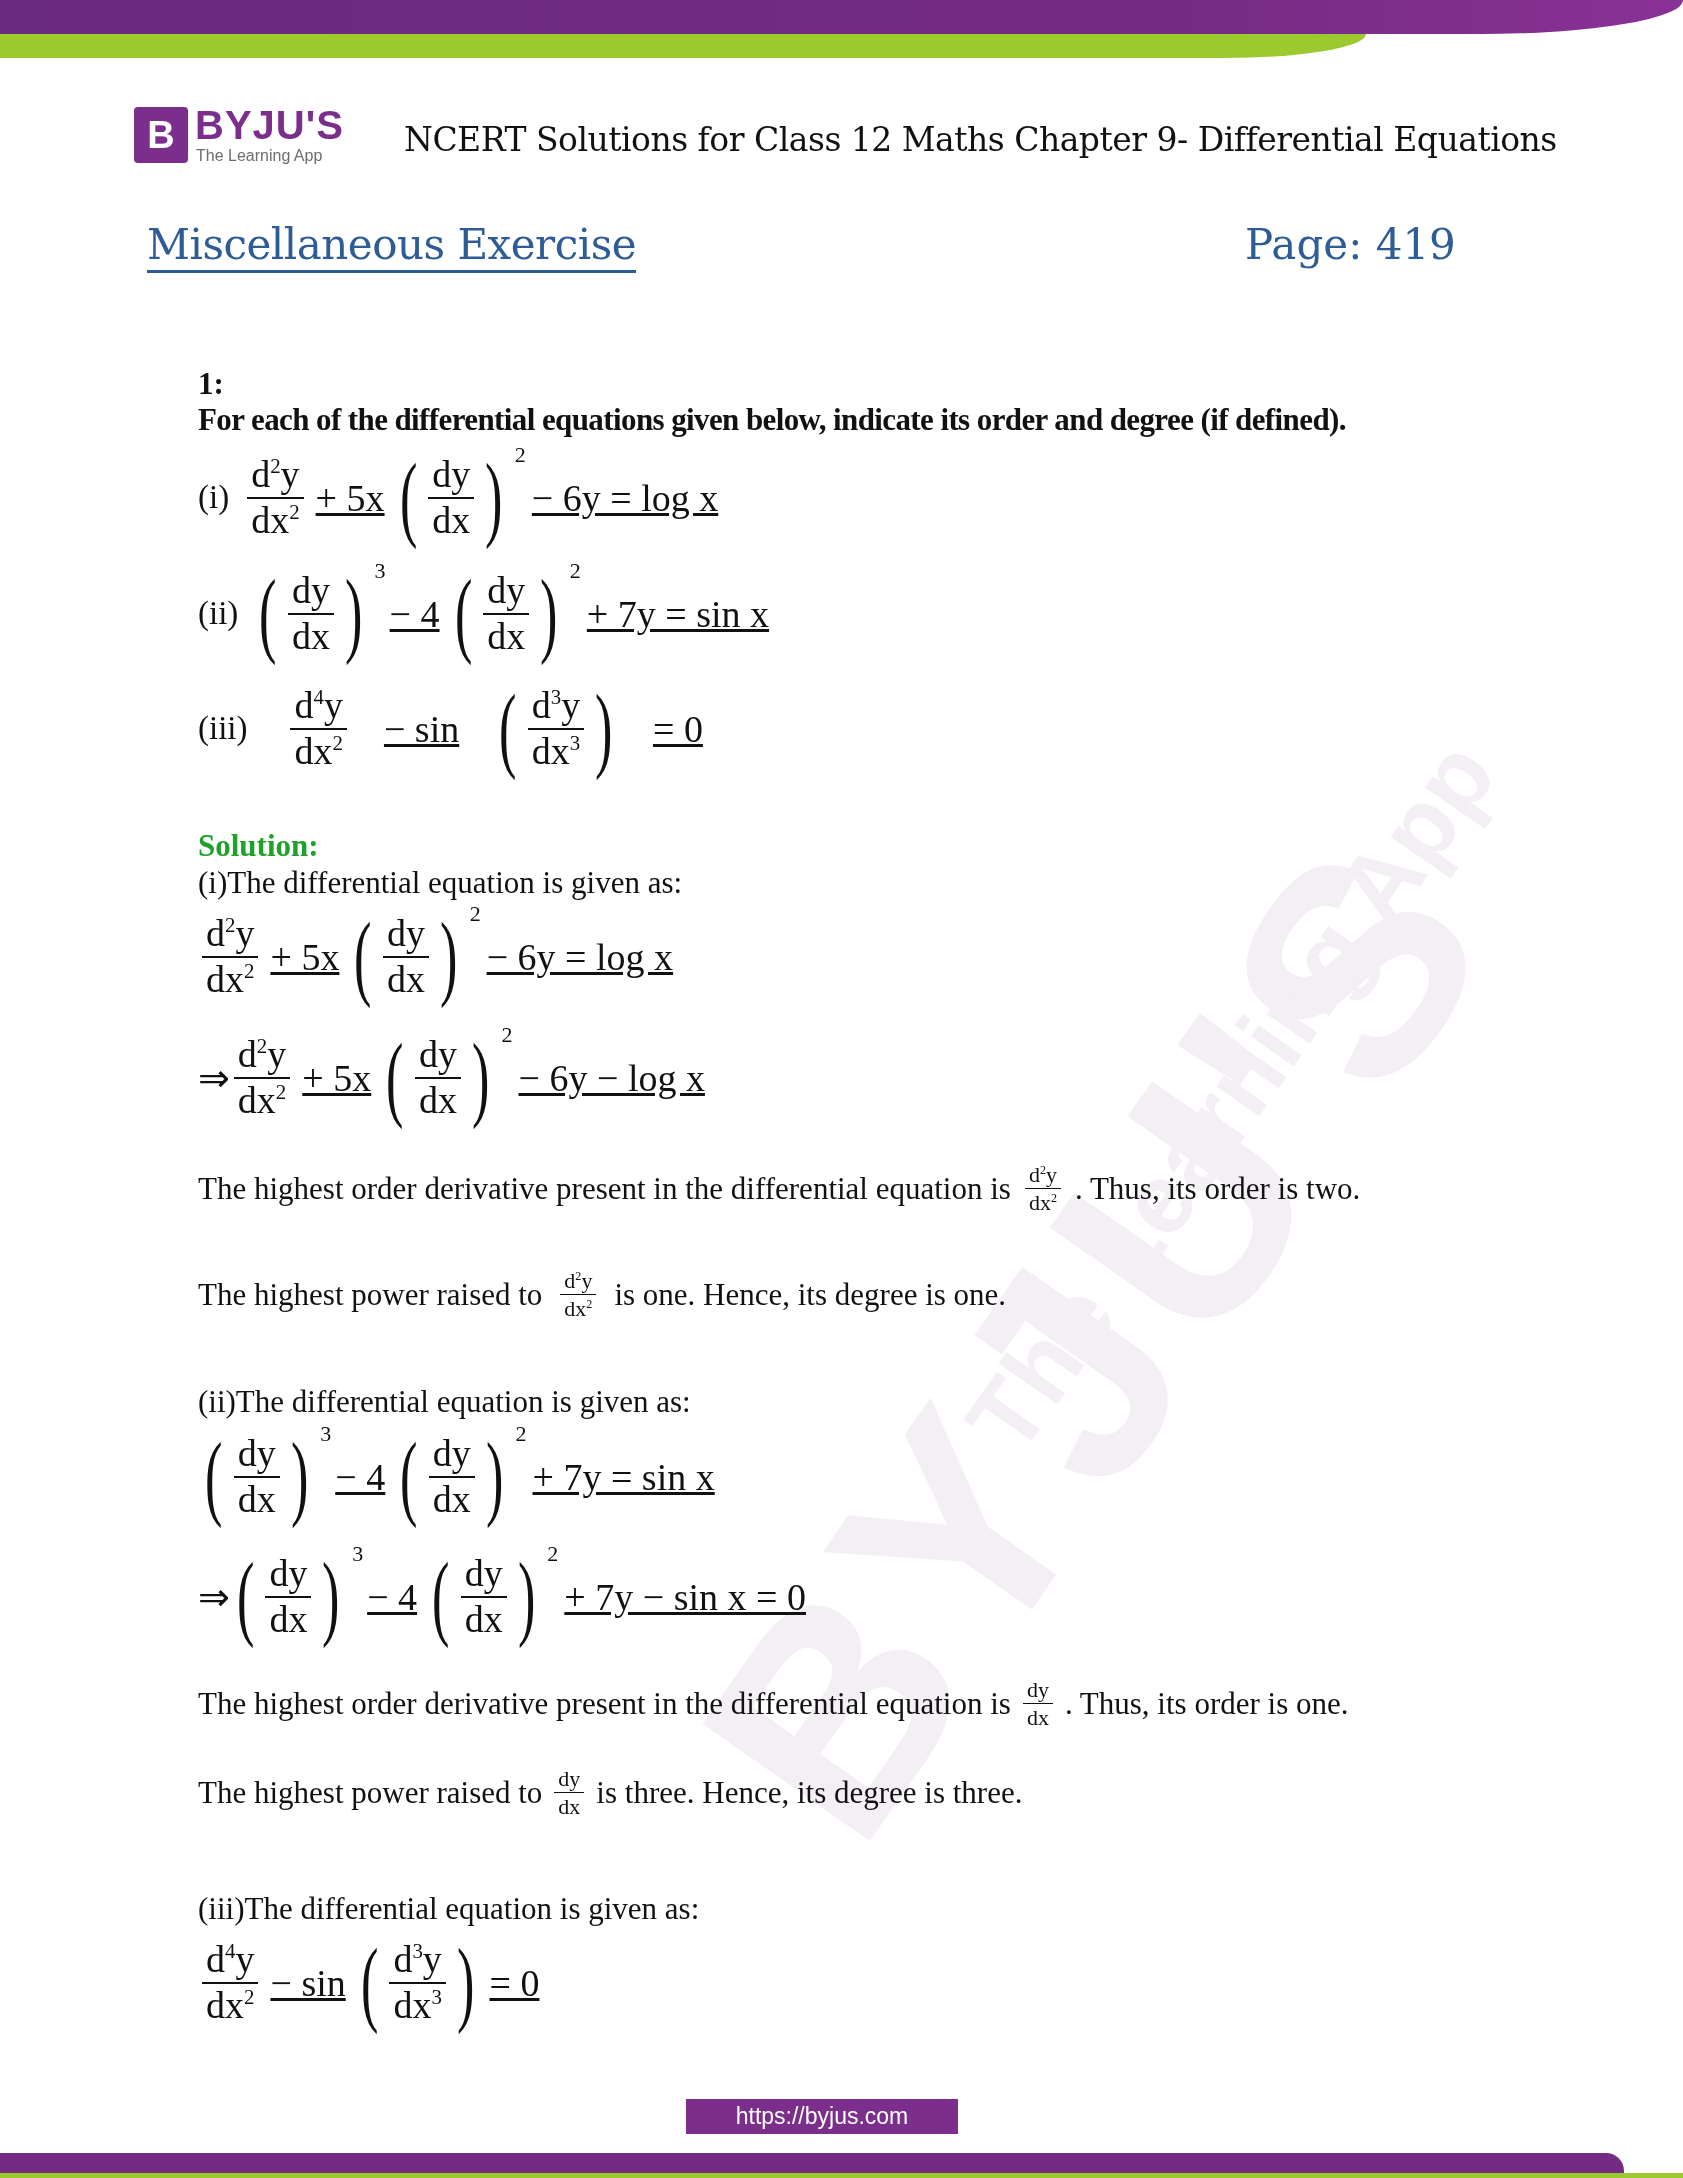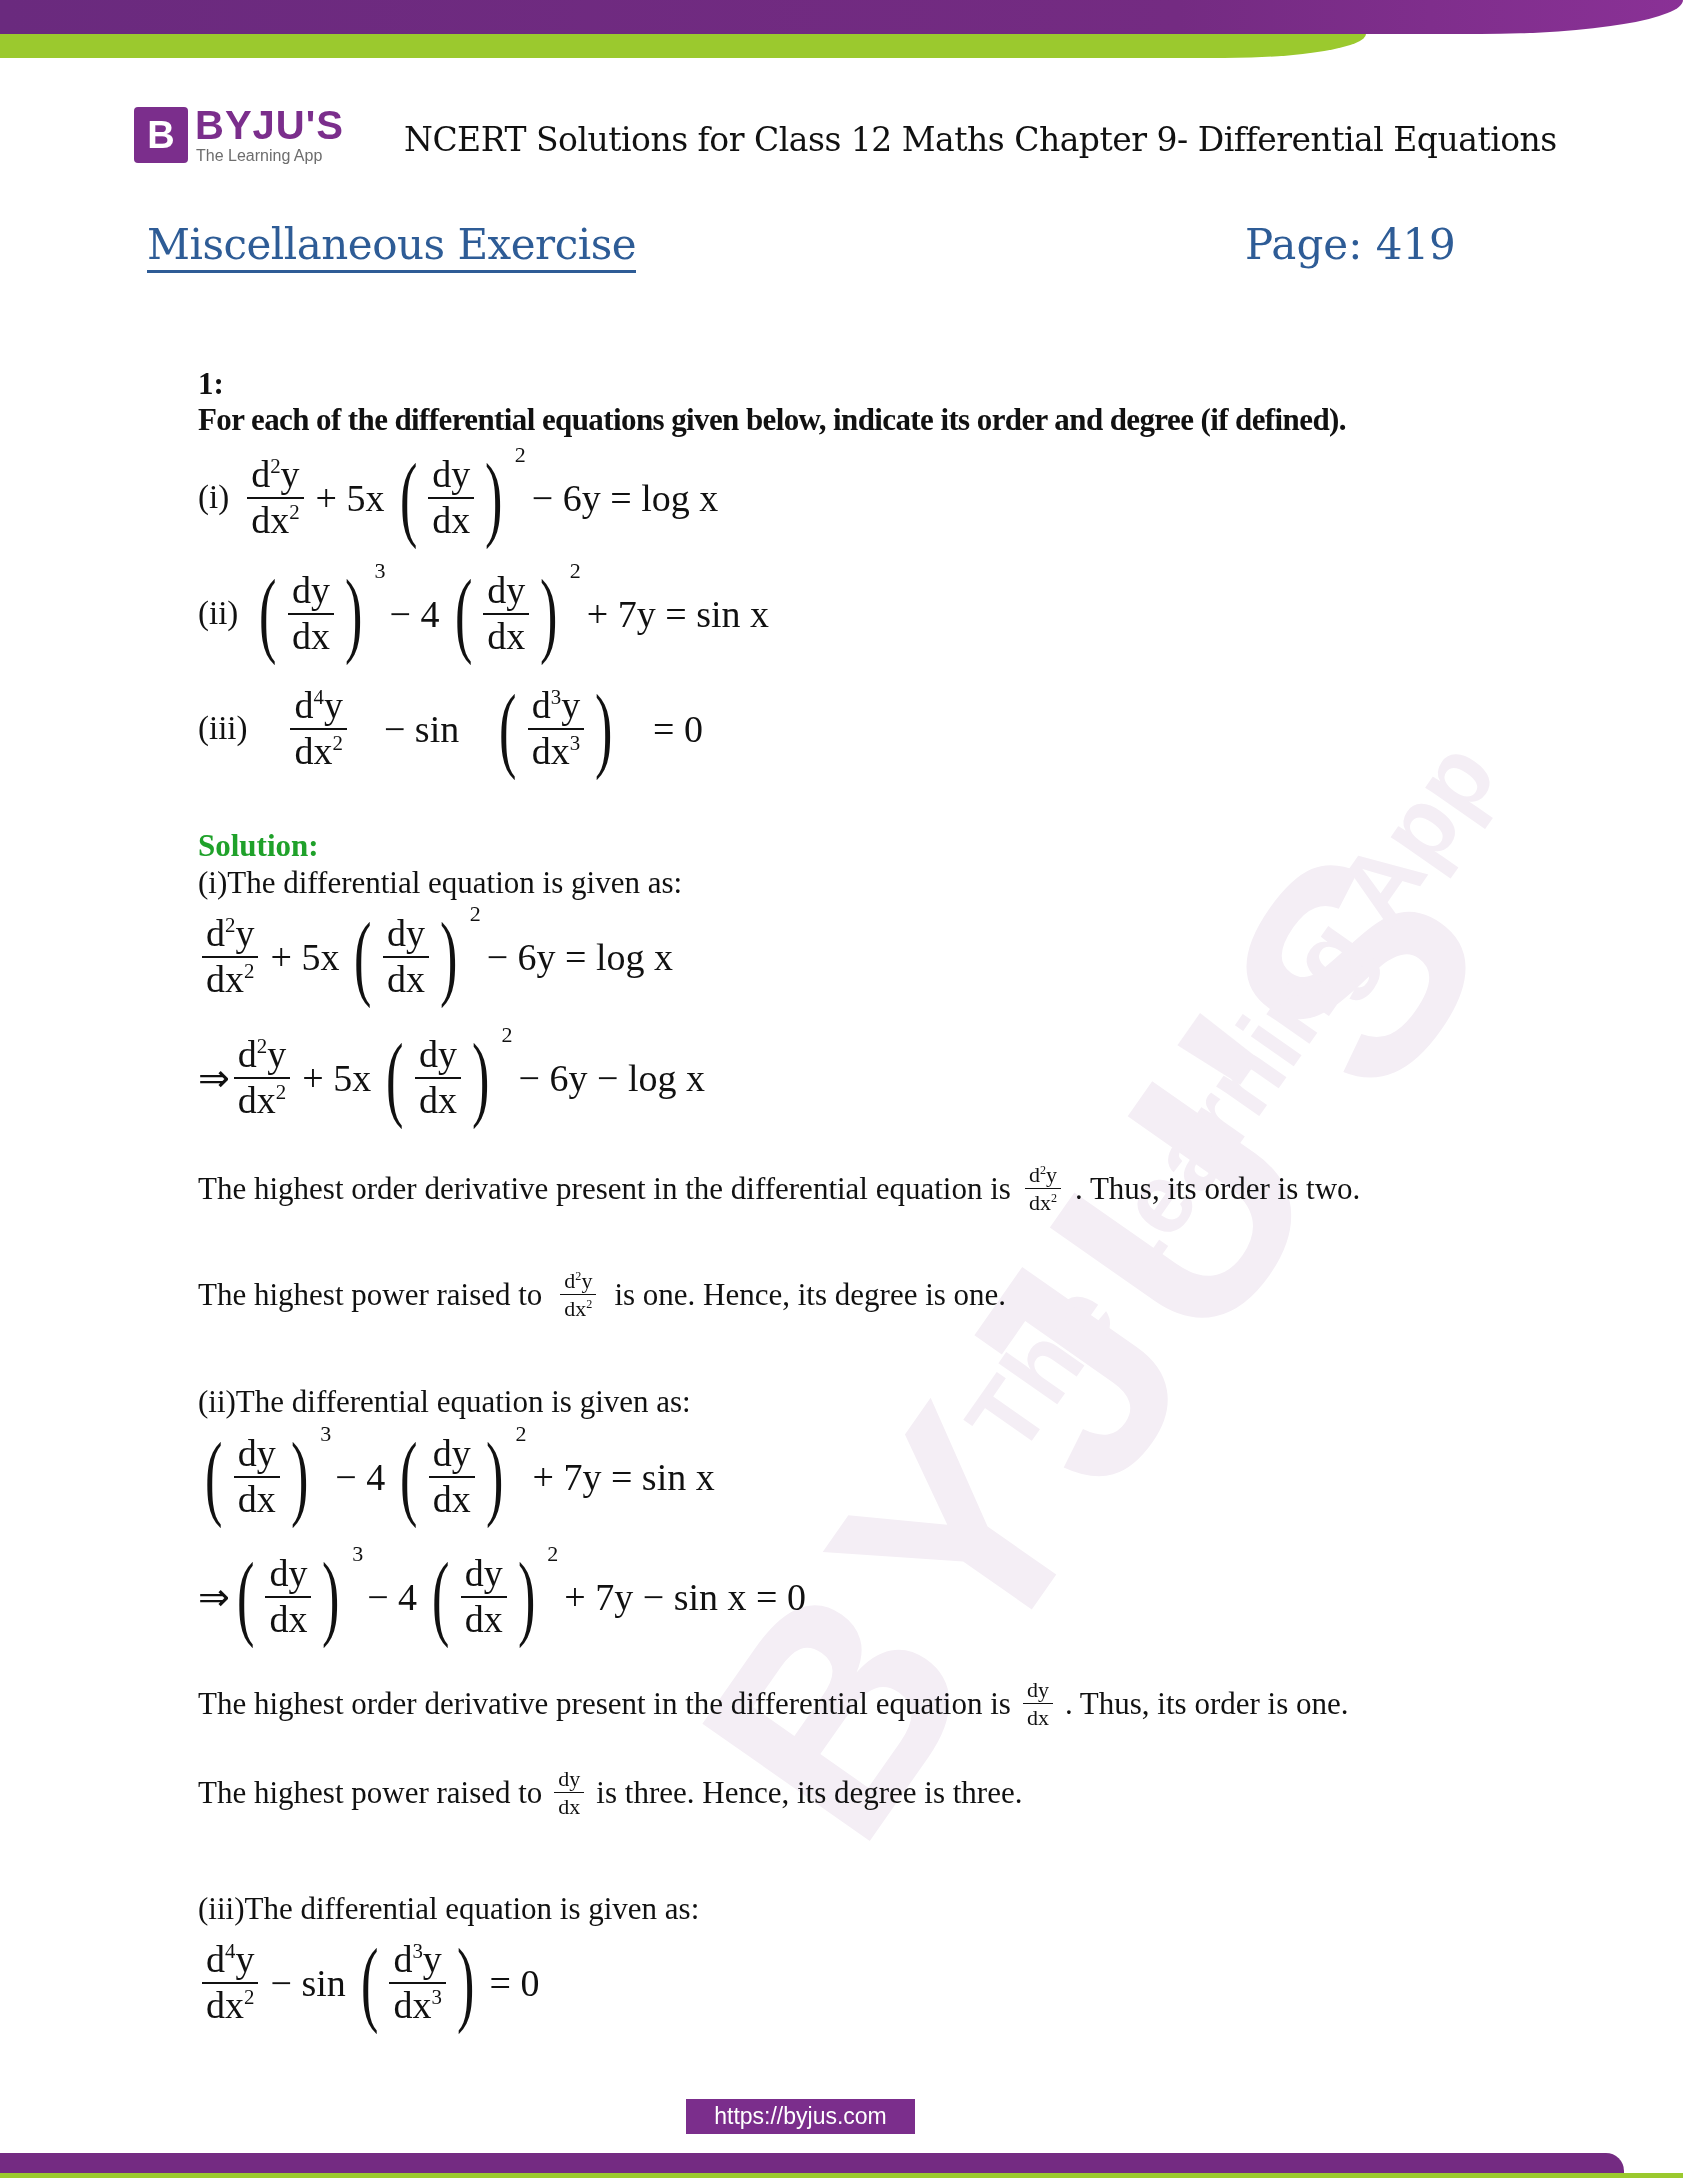--- a/index.html
+++ b/index.html
@@ -68,39 +68,39 @@
   
   .eq { position: absolute; display: flex; align-items: center; font-size: 38px; white-space: nowrap; }
   .eq .lbl { font-size: 33px; margin-right: 14px; }
   .frac { display: inline-flex; flex-direction: column; align-items: center; margin: 0 4px; }
   .frac .num { border-bottom: 2px solid #111; padding: 0 4px 2px; line-height: 1.05; }
   .frac .den { padding: 2px 4px 0; line-height: 1.05; }
   .frac sup { font-size: 0.55em; }
   .paren { display: inline-flex; align-items: center; position: relative; }
   .paren .pl, .paren .pr { font-size: 95px; font-weight: 100; line-height: 1; transform: scaleX(0.55); display: inline-block; }
   .paren .pw { position: absolute; top: -8px; right: -16px; font-size: 22px; }
-  .op { margin: 0 8px; }
+  .op { margin: 0 8px; text-decoration: underline; }
   .small-frac { font-size: 22px; }
   .small-frac .num { border-bottom: 1.5px solid #111; }
 
   
   .watermark {
     position: absolute; left: 535px; top: 1168px; transform: rotate(-55deg);
     font-family: "Liberation Sans", sans-serif; font-weight: bold; font-size: 297px;
     color: #f4eef5; letter-spacing: 10px; z-index: 0; white-space: nowrap;
   }
   .watermark-sub {
     position: absolute; left: 812px; top: 1040px; transform: rotate(-55deg);
     font-family: "Liberation Sans", sans-serif; font-weight: bold; font-size: 99px;
     color: #f4eef5; z-index: 0; white-space: nowrap;
   }
   .content { position: relative; z-index: 1; }
 
   .footer-link {
-    position: absolute; left: 686px; top: 2099px; width: 229px; height: 35px;
+    position: absolute; left: 686px; top: 2099px; width: 272px; height: 35px;
     background: #7b2e8c; color: #fff; font-family: "Liberation Sans", sans-serif;
     font-size: 23px; display: flex; align-items: center; justify-content: center;
   }
 </style>
 </head>
 <body>
 
 <div class="top-purple"></div>
 <div class="top-green"></div>
 

